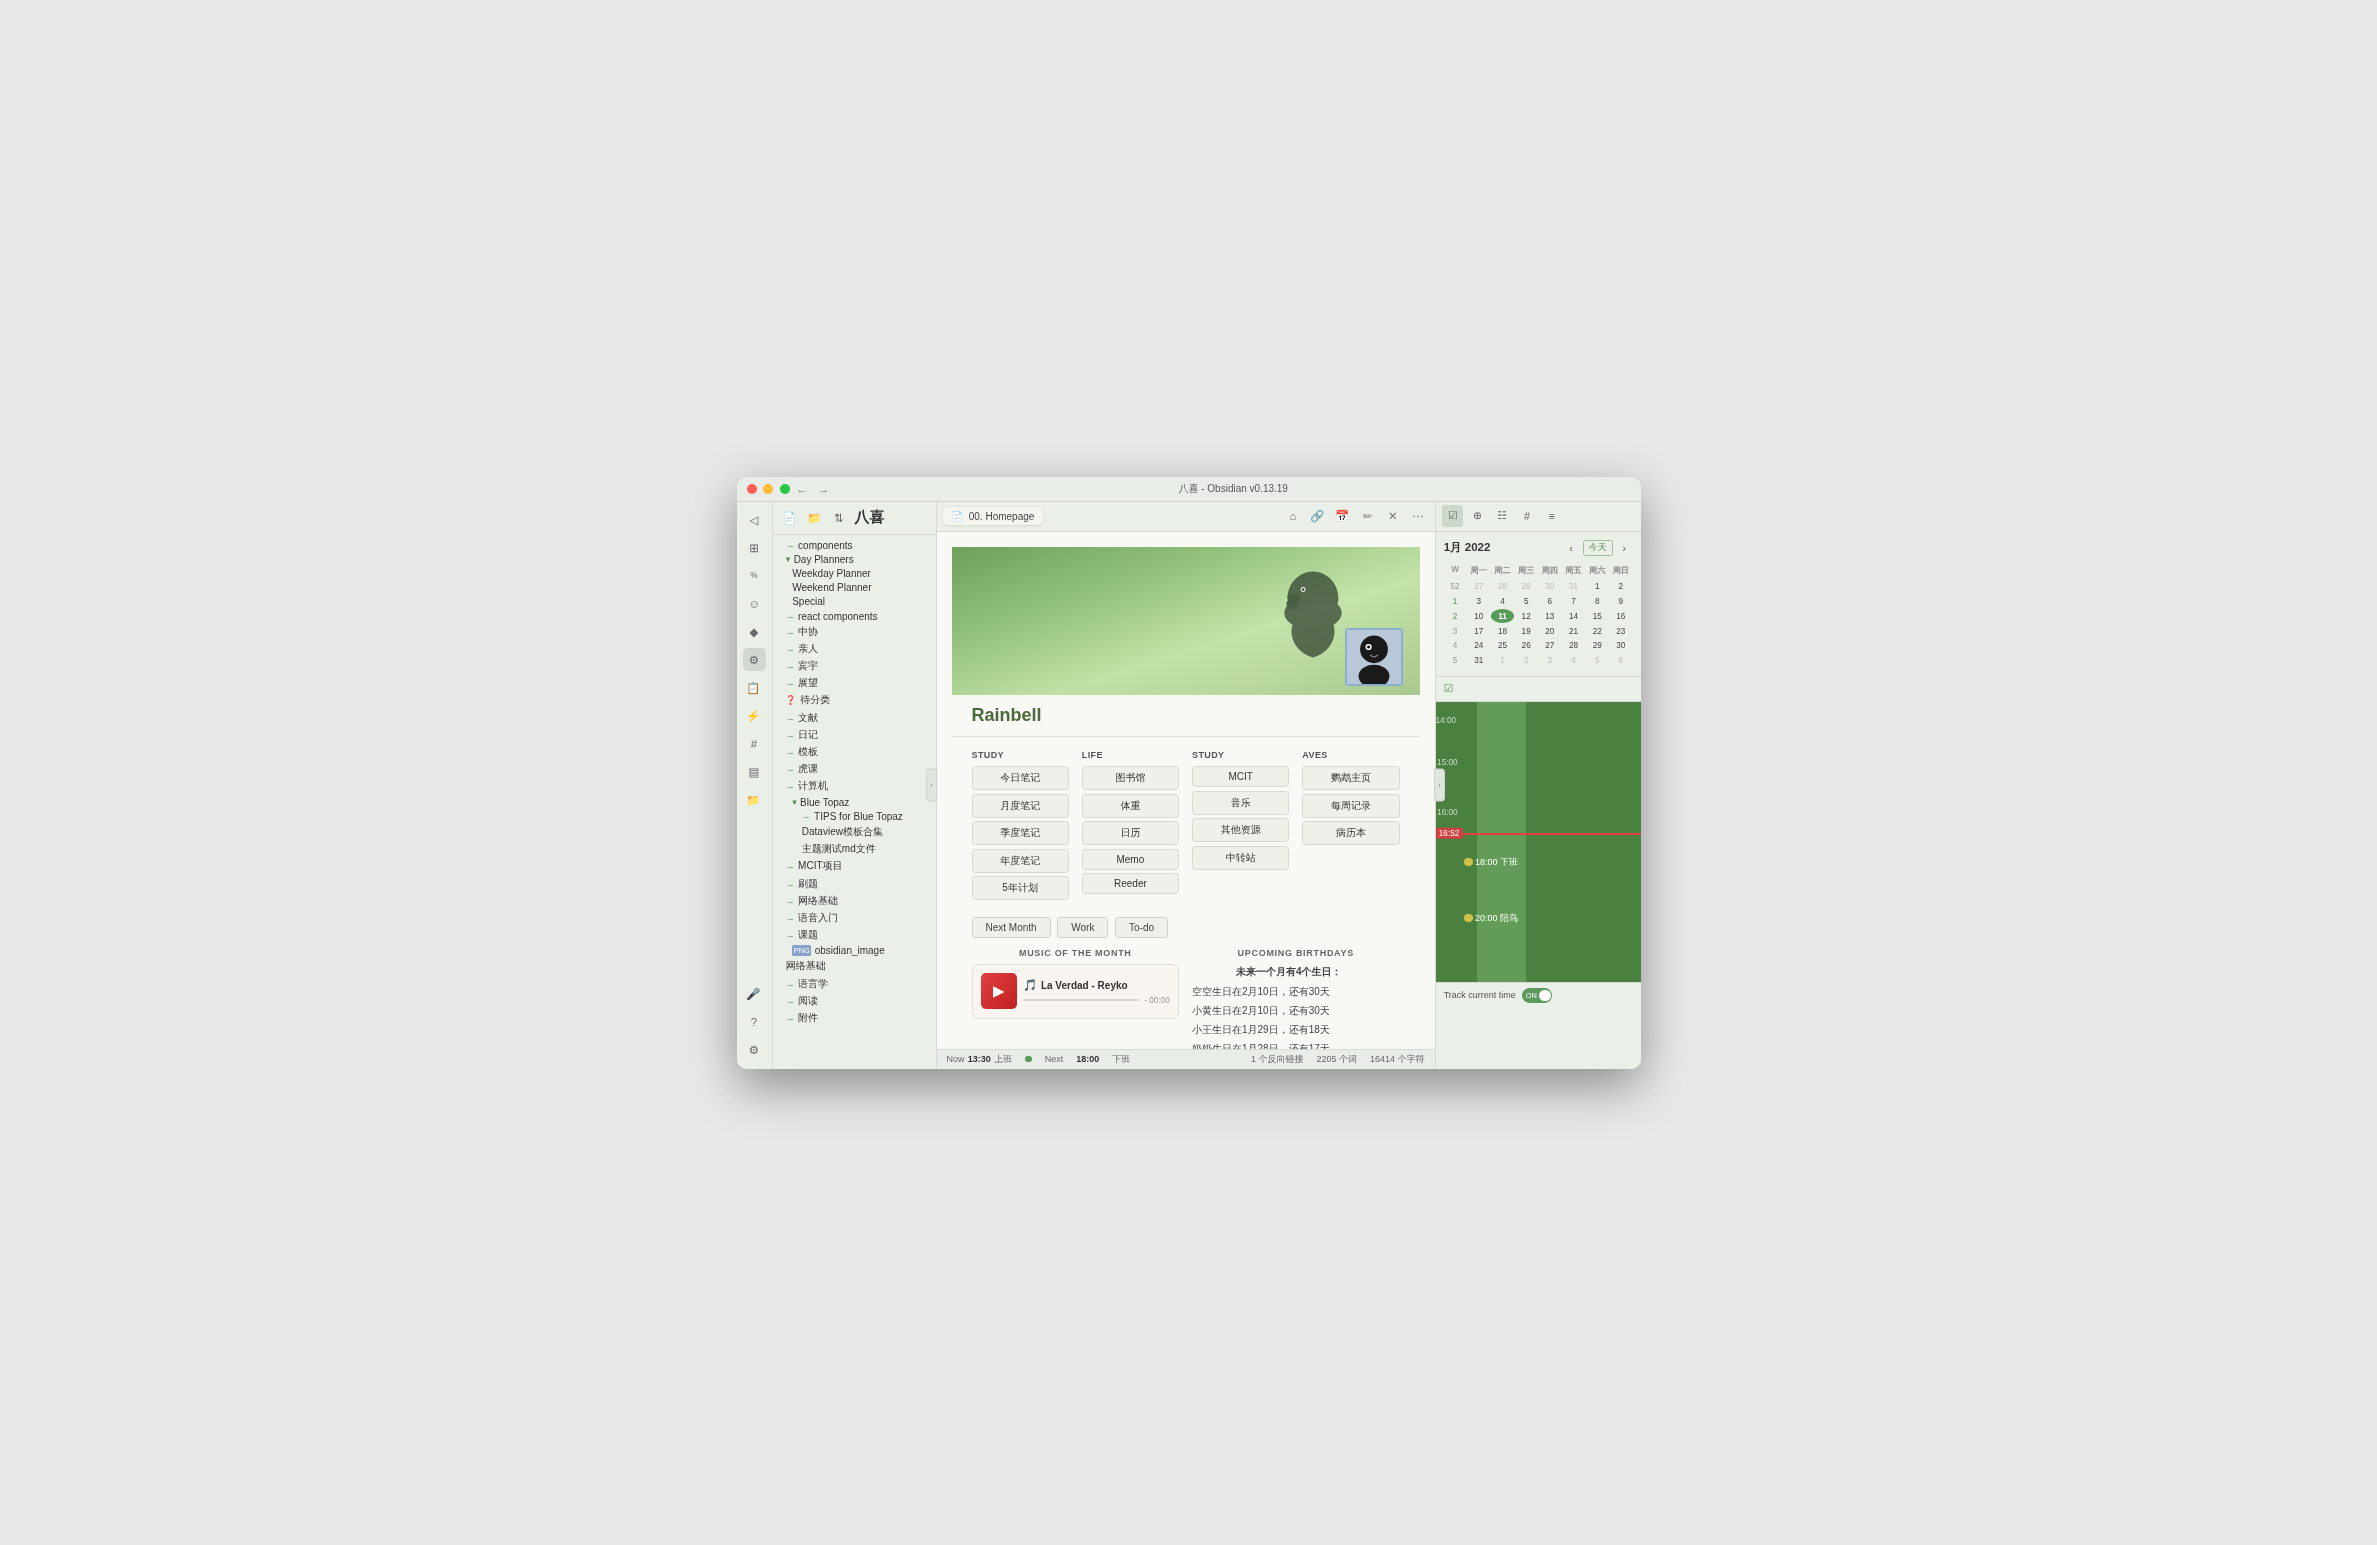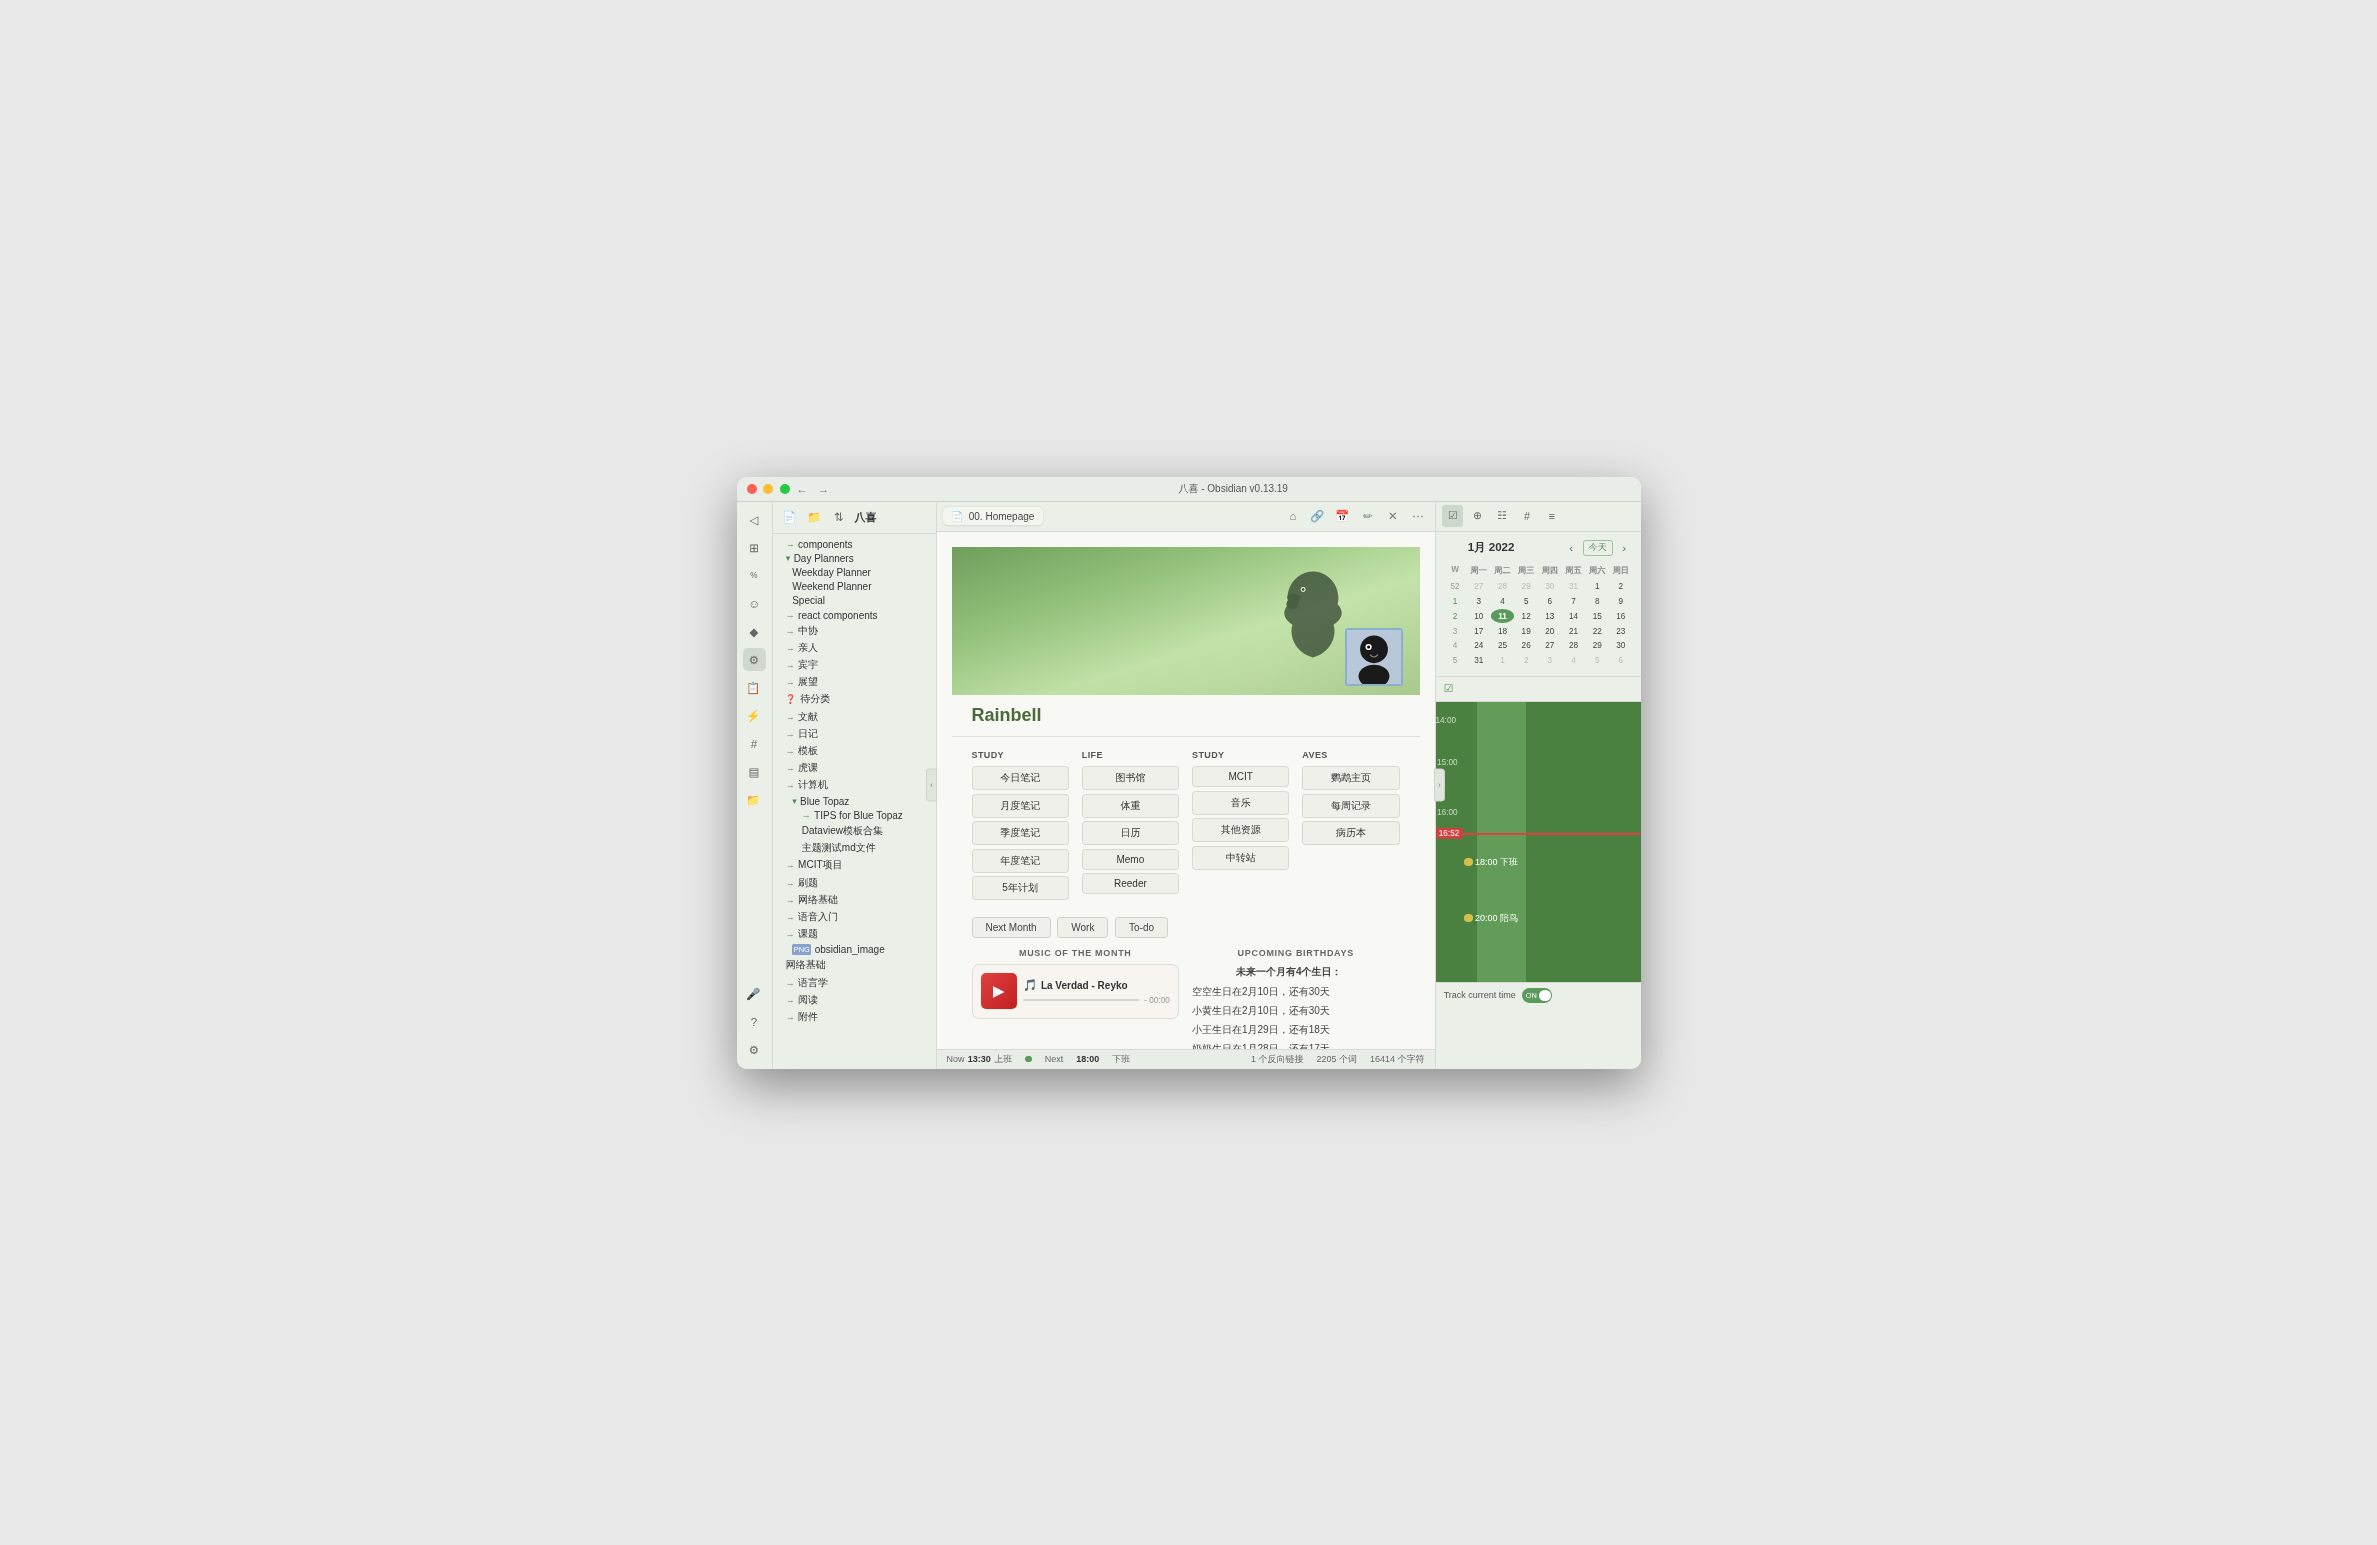--- a/index.html
+++ b/index.html
@@ -100,21 +100,21 @@
     }
     .sidebar-header-btn {
       font-size: 11.5px;
       color: #666;
       cursor: pointer;
       width: 18px; height: 18px;
       display: flex; align-items: center; justify-content: center;
       border-radius: 3.3px;
     }
     .sidebar-vault-name {
-      font-size: 11px;
+      font-size: 15px;
       font-weight: 600;
       color: #333;
       flex: 1;
     }
     .sidebar-tree {
       flex: 1;
       overflow-y: auto;
       padding: 3.3px 0;
       font-size: 10px;
     }
@@ -366,21 +366,20 @@
     }
     .right-tab-btn.active { background: #cdd8cc; }
     .calendar-section {
       padding: 8.2px;
       border-bottom: 0.8px solid #d8d8d4;
     }
     .cal-header {
       display: flex;
       align-items: center;
       margin-bottom: 6.6px;
-      margin-left: 24px;
     }
     .cal-month-title {
       font-size: 11.5px;
       font-weight: 600;
       color: #333;
       flex: 1;
     }
     .cal-nav {
       display: flex;
       align-items: center;

